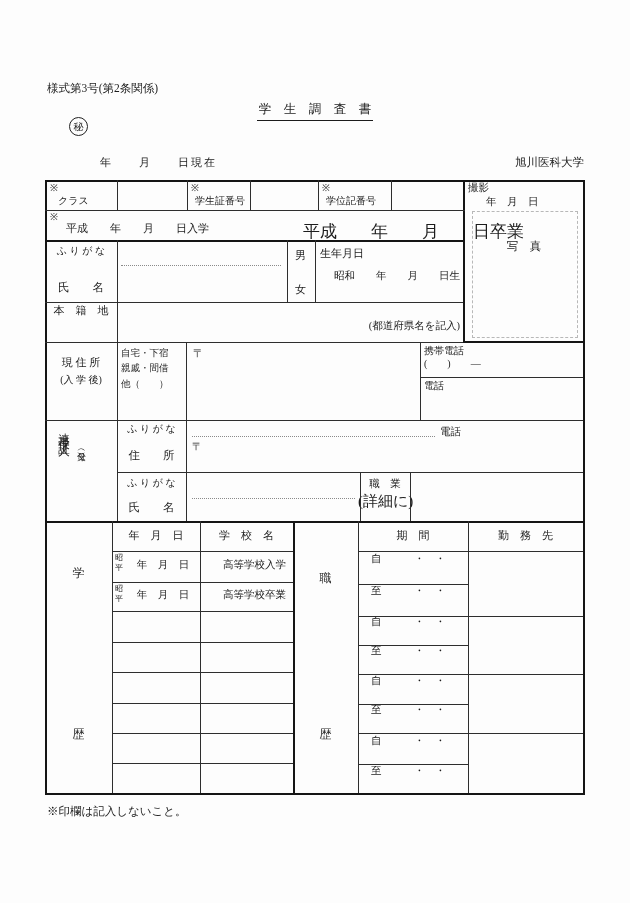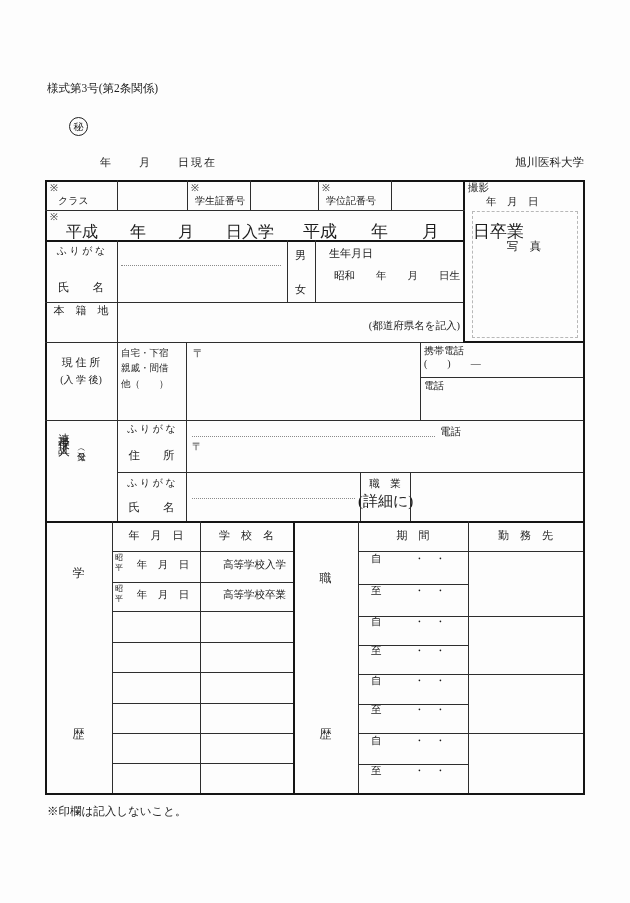--- a/index.html
+++ b/index.html
@@ -20,47 +20,50 @@
     border-radius:50%;font-size:10px;display:flex;align-items:center;justify-content:center;}
   .photo-box{position:absolute;left:472px;top:211px;width:104px;height:125px;border:1px dashed #b8b8b8;}
   .vert{position:absolute;writing-mode:vertical-rl;text-orientation:upright;letter-spacing:3px;}
 </style>
 </head>
 <body>
 
 <div class="page">
 
   <div class="t" style="left:47px;top:82px;font-size:11.5px;">様式第3号(第2条関係)</div>
+  <div class="title-wrap">
+    <span class="title-inner">学　生　調　査　書</span>
+  </div>
   <div class="secret">
     <span>秘</span>
   </div>
   <div class="t" style="left:100px;top:156px;font-size:11px;letter-spacing:2px;">年　　月　　日現在</div>
   <div class="t" style="left:515px;top:156px;font-size:11.5px;">旭川医科大学</div>
 
   <div class="t" style="left:50px;top:183px;font-size:9.5px;">※</div>
   <div class="t" style="left:58px;top:195px;font-size:10px;">クラス</div>
   <div class="t" style="left:191px;top:183px;font-size:9.5px;">※</div>
   <div class="t" style="left:195px;top:195px;font-size:10px;">学生証番号</div>
   <div class="t" style="left:322px;top:183px;font-size:9.5px;">※</div>
   <div class="t" style="left:326px;top:195px;font-size:10px;">学位記番号</div>
   <div class="t" style="left:50px;top:212px;font-size:9.5px;">※</div>
-  <div class="t" style="left:66px;top:222px;font-size:16px;font-family:Liberation Serif, serif;">平成　　年　　月　　日入学</div>
+  <div class="t" style="left:66px;top:222px;font-size:11px;font-family:Liberation Serif, serif;">平成　　年　　月　　日入学</div>
   <div class="t" style="left:303px;top:222px;font-size:17px;">平成　　年　　月　　日卒業</div>
 
   <div class="t" style="left:468px;top:182px;font-size:10.5px;">撮影</div>
   <div class="t" style="left:486px;top:196px;font-size:10.5px;">年　月　日</div>
   <div class="photo-box"></div>
   <div class="t ctr" style="left:472px;top:240px;width:104px;font-size:11.5px;">写　真</div>
 
   <div class="t ctr" style="left:45px;top:245px;width:72px;font-size:10px;">ふ り が な</div>
   <div class="t ctr" style="left:45px;top:281px;width:72px;font-size:11.5px;">氏　　名</div>
   <div class="dot" style="left:121px;top:264px;width:160px;"></div>
   <div class="t" style="left:295px;top:249px;font-size:11px;">男</div>
   <div class="t" style="left:295px;top:283px;font-size:11px;">女</div>
-  <div class="t" style="left:320px;top:247px;font-size:11px;margin-left:9px;">生年月日</div>
+  <div class="t" style="left:320px;top:247px;font-size:11px;">生年月日</div>
   <div class="t" style="left:334px;top:270px;font-size:10.5px;">昭和　　年　　月　　日生</div>
 
   <div class="t ctr" style="left:45px;top:304px;width:72px;font-size:11px;font-family:Liberation Serif, serif;">本　籍　地</div>
   <div class="t" style="left:270px;top:320px;width:190px;text-align:right;font-size:10.5px;">(都道府県名を記入)</div>
 
   <div class="t ctr" style="left:45px;top:356px;width:72px;font-size:11px;">現 住 所</div>
   <div class="t ctr" style="left:45px;top:374px;width:72px;font-size:10px;">(入 学 後)</div>
   <div class="t" style="left:121px;top:348px;font-size:9.5px;">自宅・下宿</div>
   <div class="t" style="left:121px;top:363px;font-size:9.5px;">親戚・間借</div>
   <div class="t" style="left:121px;top:379px;font-size:9.5px;">他（　　）</div>

